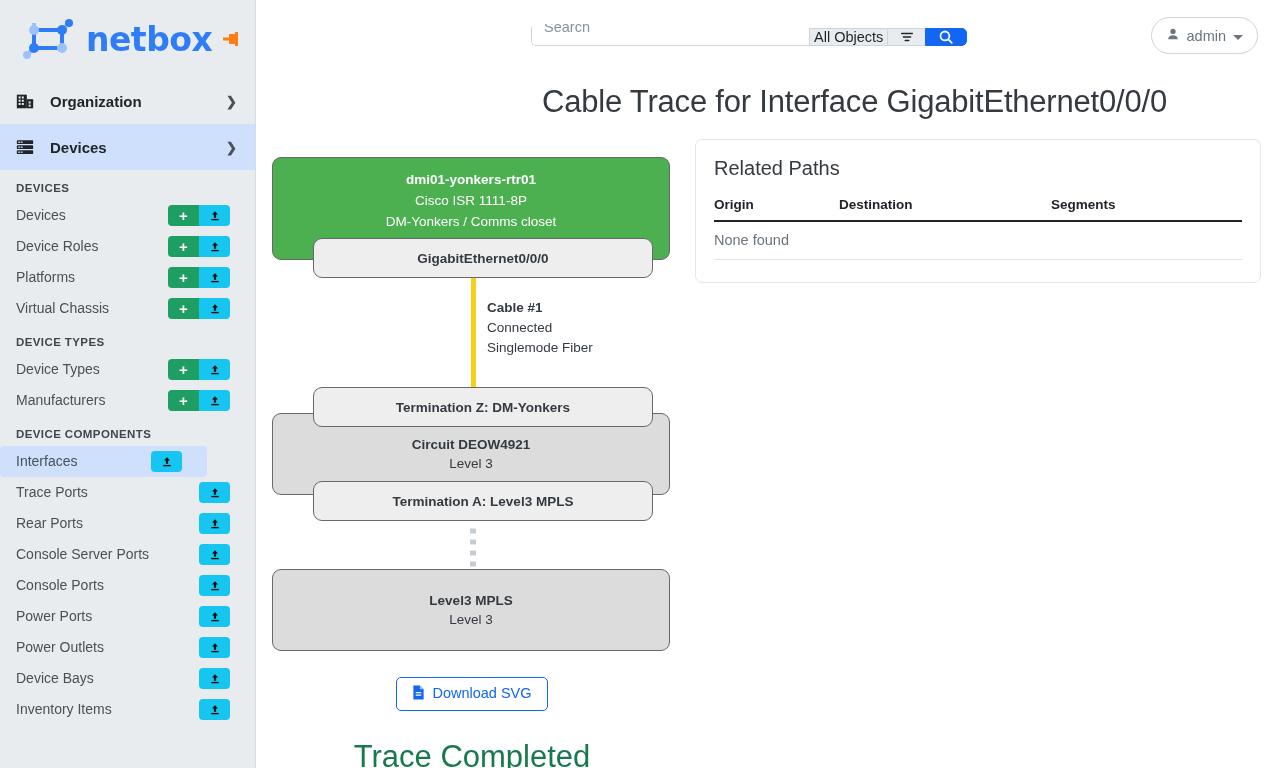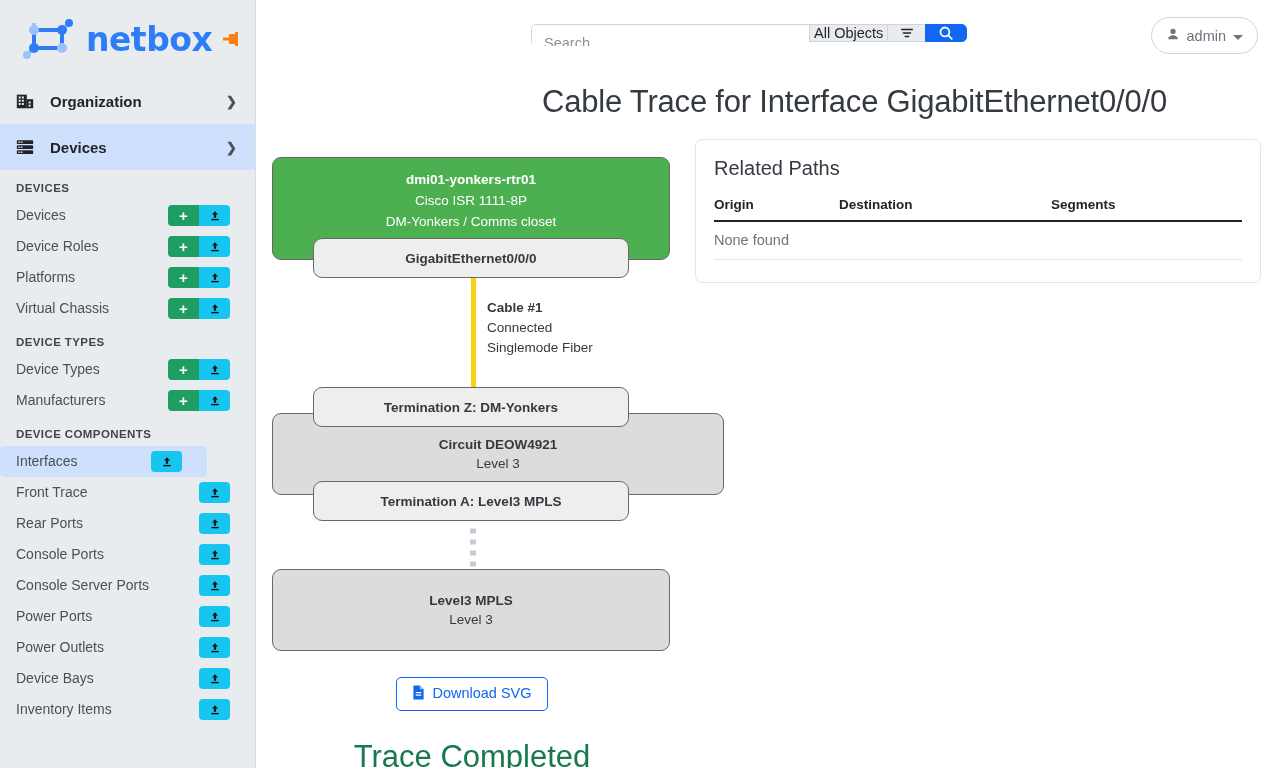--- a/index.html
+++ b/index.html
@@ -68,21 +68,21 @@
   .mini-imp { background: #17c6f0; border-radius: 0 4px 4px 0; }
   .mini-imp.only { border-radius: 4px; }
 
   
   .main { flex: 1; height: 768px; position: relative; background: #fff; overflow: hidden; }
 
   .topbar {
     height: 70px; display: flex; align-items: center; padding: 0 20px;
   }
   .search-wrap {
-    display: flex; align-items: flex-start; height: 22px; margin: 0 auto 0 255px;
+    display: flex; align-items: flex-end; height: 22px; margin: 0 auto 0 255px;
     border-radius: 5px; overflow: hidden;
   }
   .search-input {
     width: 278px; height: 38px; border: 1px solid #ced4da; border-right: none;
     border-radius: 5px 0 0 5px; padding: 0 12px; font-size: 14.5px; color: #212529;
     background: #fff; outline: none; font-family: "Liberation Sans", sans-serif;
   }
   .search-input::placeholder { color: #8a9199; }
   .obj-select {
     display: flex; align-items: center; justify-content: center;
@@ -124,41 +124,41 @@
     background: #4caf50; color: #fff;
     width: 398px; height: 103px;
     display: flex; flex-direction: column; align-items: center; justify-content: center;
     gap: 6px; padding-bottom: 16px;
   }
   .node-device .n1 { font-weight: 700; font-size: 13.5px; }
   .node-device .n2, .node-device .n3 { font-size: 13.5px; font-weight: 400; }
 
   .node-term {
     background: #eeeeee; color: #343a40;
-    width: 316px; height: 40px; margin-left: 41px;
+    width: 340px; height: 40px; margin-left: 41px;
     display: flex; align-items: center; justify-content: center;
     font-weight: 700; font-size: 13.5px;
     position: relative; z-index: 3;
   }
   .node-iface { margin-top: -22px; }
 
   .cable-zone { position: relative; height: 109px; }
   .cable-line {
     position: absolute; left: 199px; top: 0; width: 5px; height: 109px;
     background: #f5d117;
   }
   .cable-label {
     position: absolute; left: 215px; top: 20px; text-align: left;
     font-size: 13.5px; line-height: 20px; color: #343a40;
   }
   .cable-label .cl-1 { font-weight: 700; }
 
   .node-circuit {
     background: #dcdcdc; color: #343a40;
-    width: 452px; height: 82px; margin-top: -14px;
+    width: 398px; height: 82px; margin-top: -14px;
     display: flex; flex-direction: column; align-items: center; justify-content: center;
     gap: 4px; position: relative; z-index: 1;
   }
   .node-circuit .c1 { font-weight: 700; font-size: 13.5px; }
   .node-circuit .c2 { font-size: 13.5px; }
   .node-termz { margin-bottom: -14px; }
   .node-terma { margin-top: -14px; }
 
   .dot-zone { position: relative; height: 48px; }
   .dot-line {
@@ -370,21 +370,21 @@
       <span class="btn-grp">
         <span class="mini-btn mini-imp only">
           <svg viewBox="0 0 14 14" width="12" height="12" fill="#111">
               <path d="M7 1.5 L10.5 5.2 H8.3 V9 H5.7 V5.2 H3.5 Z"></path>
               <rect x="2.6" y="10.4" width="8.8" height="1.6"></rect>
             </svg>
         </span>
       </span>
     </div>
     <div class="nav-item">
-      <a>Front Trace</a>
+      <a>Trace Ports</a>
       <span class="btn-grp">
         <span class="mini-btn mini-imp only">
           <svg viewBox="0 0 14 14" width="12" height="12" fill="#111">
               <path d="M7 1.5 L10.5 5.2 H8.3 V9 H5.7 V5.2 H3.5 Z"></path>
               <rect x="2.6" y="10.4" width="8.8" height="1.6"></rect>
             </svg>
         </span>
       </span>
     </div>
     <div class="nav-item">
@@ -392,32 +392,32 @@
       <span class="btn-grp">
         <span class="mini-btn mini-imp only">
           <svg viewBox="0 0 14 14" width="12" height="12" fill="#111">
               <path d="M7 1.5 L10.5 5.2 H8.3 V9 H5.7 V5.2 H3.5 Z"></path>
               <rect x="2.6" y="10.4" width="8.8" height="1.6"></rect>
             </svg>
         </span>
       </span>
     </div>
     <div class="nav-item">
+      <a>Console Server Ports</a>
+      <span class="btn-grp">
+        <span class="mini-btn mini-imp only">
+          <svg viewBox="0 0 14 14" width="12" height="12" fill="#111">
+              <path d="M7 1.5 L10.5 5.2 H8.3 V9 H5.7 V5.2 H3.5 Z"></path>
+              <rect x="2.6" y="10.4" width="8.8" height="1.6"></rect>
+            </svg>
+        </span>
+      </span>
+    </div>
+    <div class="nav-item">
       <a>Console Ports</a>
-      <span class="btn-grp">
-        <span class="mini-btn mini-imp only">
-          <svg viewBox="0 0 14 14" width="12" height="12" fill="#111">
-              <path d="M7 1.5 L10.5 5.2 H8.3 V9 H5.7 V5.2 H3.5 Z"></path>
-              <rect x="2.6" y="10.4" width="8.8" height="1.6"></rect>
-            </svg>
-        </span>
-      </span>
-    </div>
-    <div class="nav-item">
-      <a>Console Server Ports</a>
       <span class="btn-grp">
         <span class="mini-btn mini-imp only">
           <svg viewBox="0 0 14 14" width="12" height="12" fill="#111">
               <path d="M7 1.5 L10.5 5.2 H8.3 V9 H5.7 V5.2 H3.5 Z"></path>
               <rect x="2.6" y="10.4" width="8.8" height="1.6"></rect>
             </svg>
         </span>
       </span>
     </div>
     <div class="nav-item">

